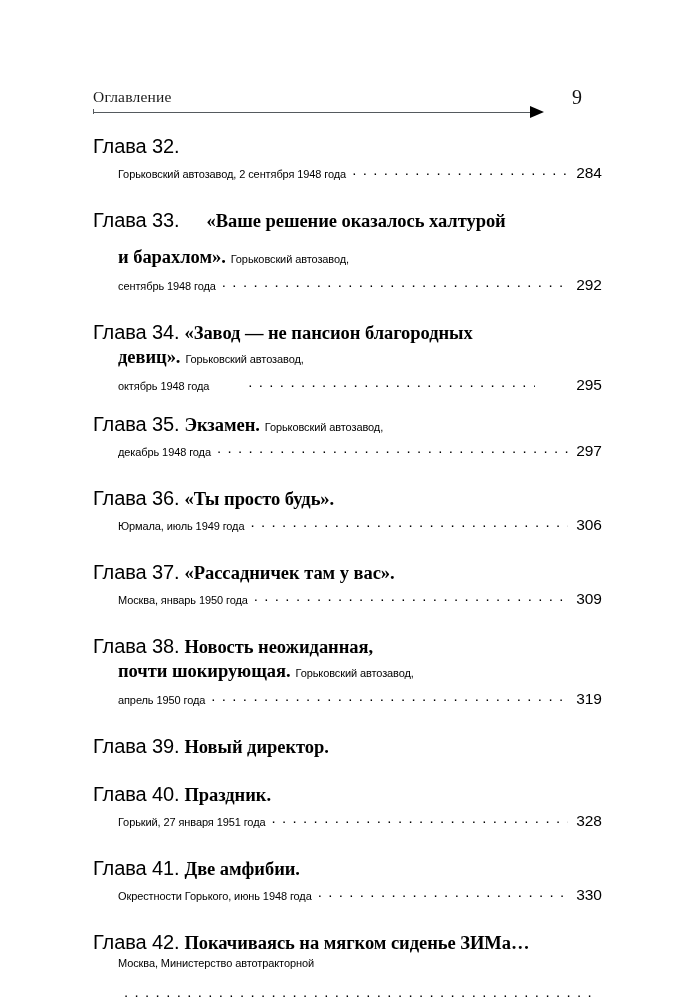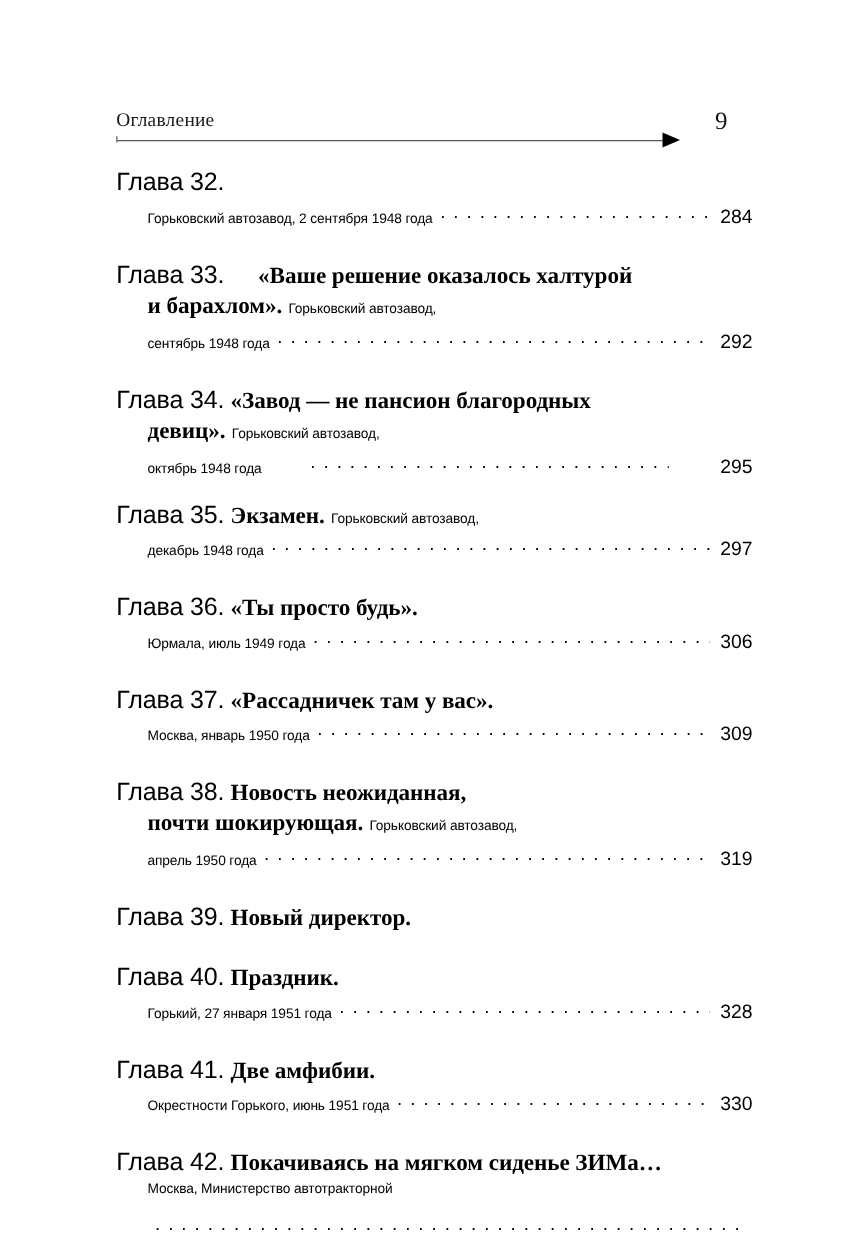--- a/index.html
+++ b/index.html
@@ -178,21 +178,21 @@
           <span class="leader"></span>
           <span class="folio">284</span>
         </div>
       </div>
       <div class="entry" style="margin-top: 22px;">
         <div class="line" style="height: 26px; gap: 11px;">
           <span class="chap-label">Глава 33.</span>
           <span class="gap-sm"></span>
           <span class="chap-title">«Ваше решение оказалось халтурой</span>
         </div>
-        <div class="line indent" style="height: 26px;">
+        <div class="line indent" style="height: 26px; margin-top: 12px;">
           <span class="chap-title">и барахлом».</span>
           <span class="gap-sm"></span>
           <span class="chap-sub">Горьковский автозавод,</span>
         </div>
         <div class="line indent" style="height: 26px;">
           <span class="chap-sub">сентябрь 1948 года</span>
           <span class="leader"></span>
           <span class="folio">292</span>
         </div>
       </div>
@@ -287,21 +287,21 @@
           <span class="folio">328</span>
         </div>
       </div>
       <div class="entry" style="margin-top: 22px;">
         <div class="line" style="height: 26px;">
           <span class="chap-label">Глава 41.</span>
           <span class="gap-sm"></span>
           <span class="chap-title">Две амфибии.</span>
         </div>
         <div class="line indent" style="height: 26px;">
-          <span class="chap-sub">Окрестности Горького, июнь 1951 года</span>
+          <span class="chap-sub">Окрестности Горького, июнь 1948 года</span>
           <span class="leader"></span>
           <span class="folio">330</span>
         </div>
       </div>
       <div class="entry" style="margin-top: 22px;">
         <div class="line" style="height: 26px;">
           <span class="chap-label">Глава 42.</span>
           <span class="gap-sm"></span>
           <span class="chap-title">Покачиваясь на мягком сиденье ЗИМа…</span>
         </div>

